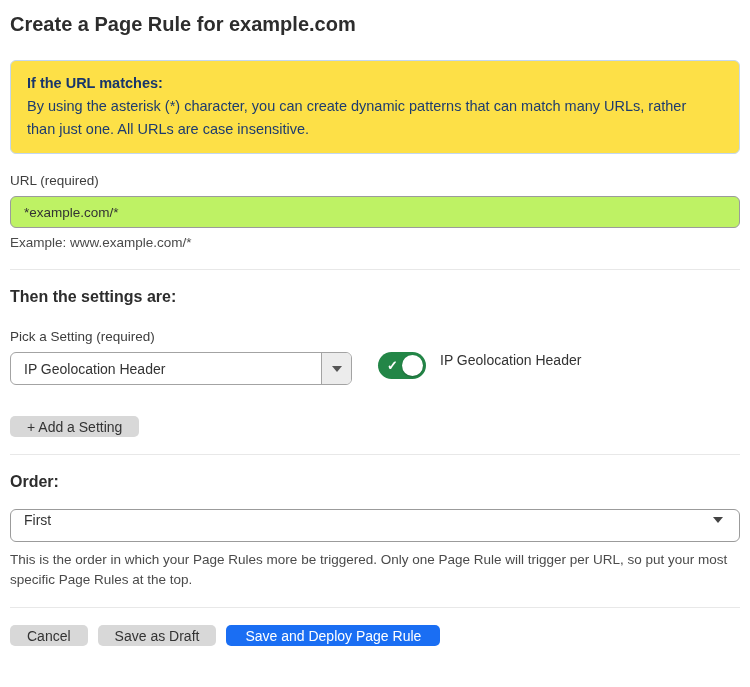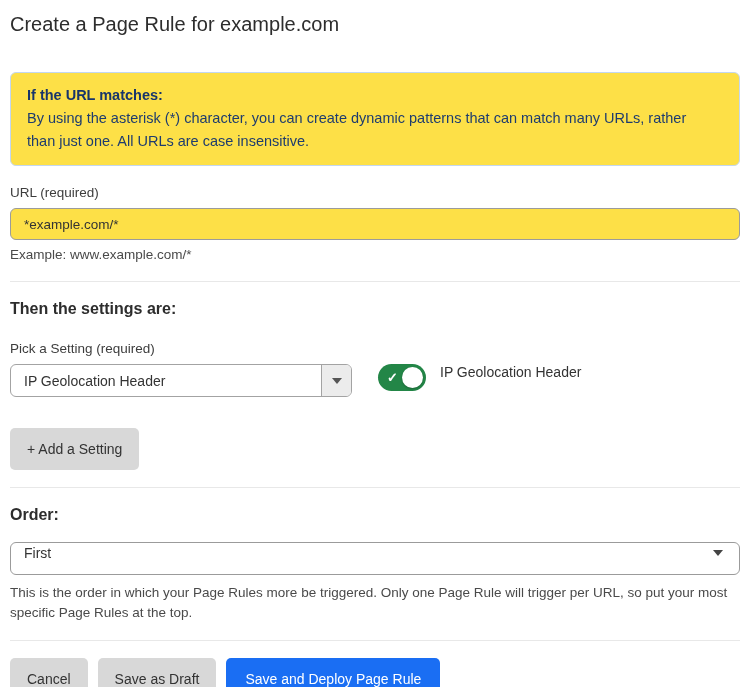--- a/index.html
+++ b/index.html
@@ -3,23 +3,23 @@
 <meta charset="utf-8">
 <style>
   * { margin: 0; padding: 0; box-sizing: border-box; }
   html, body { width: 750px; height: 687px; background: #ffffff; overflow: hidden; }
   body { font-family: "Liberation Sans", sans-serif; color: #333; }
   .container { padding: 12px 10px 14px 10px; }
 
   .page-title {
     font-size: 20px;
     line-height: 24px;
-    font-weight: normal;
+    font-weight: bold;
     color: #2d2d2d;
-    margin-bottom: 36px;
+    margin-bottom: 24px;
   }
 
   
   .info-box {
     background: #fde047;
     border: 1px solid #c3d7f0;
     border-radius: 6px;
     padding: 11px 16px 12px 16px;
     font-size: 14.5px;
     line-height: 23px;
@@ -41,21 +41,21 @@
 
   .text-input {
     width: 730px;
     height: 32px;
     border: 1px solid #9b9b9b;
     border-radius: 6px;
     padding: 8px 13px;
     font-size: 13.5px;
     font-family: "Liberation Sans", sans-serif;
     color: #333;
-    background: #fde047;
+    background: #bef264;
     outline: none;
     display: block;
   }
 
   .hint {
     font-size: 13.5px;
     line-height: 18px;
     color: #4a4a4a;
     margin-top: 6px;
   }
@@ -141,21 +141,21 @@
     background: #ffffff;
     border-radius: 50%;
     box-shadow: 0 1px 2px rgba(0,0,0,0.25);
   }
   .toggle-label { font-size: 14px; color: #333; margin-left: 14px; }
 
   .btn {
     display: inline-flex;
     align-items: center;
     justify-content: center;
-    height: 42px;
+    height: 21px;
     border: none;
     border-radius: 5px;
     font-size: 14px;
     font-family: "Liberation Sans", sans-serif;
     cursor: pointer;
   }
   .btn-gray { background: #d8d8d8; color: #333; padding: 0 17px; }
   .btn-blue { background: #1a6ef3; color: #ffffff; padding: 0 19px; }
 
   .add-setting { margin-top: 31px; }

